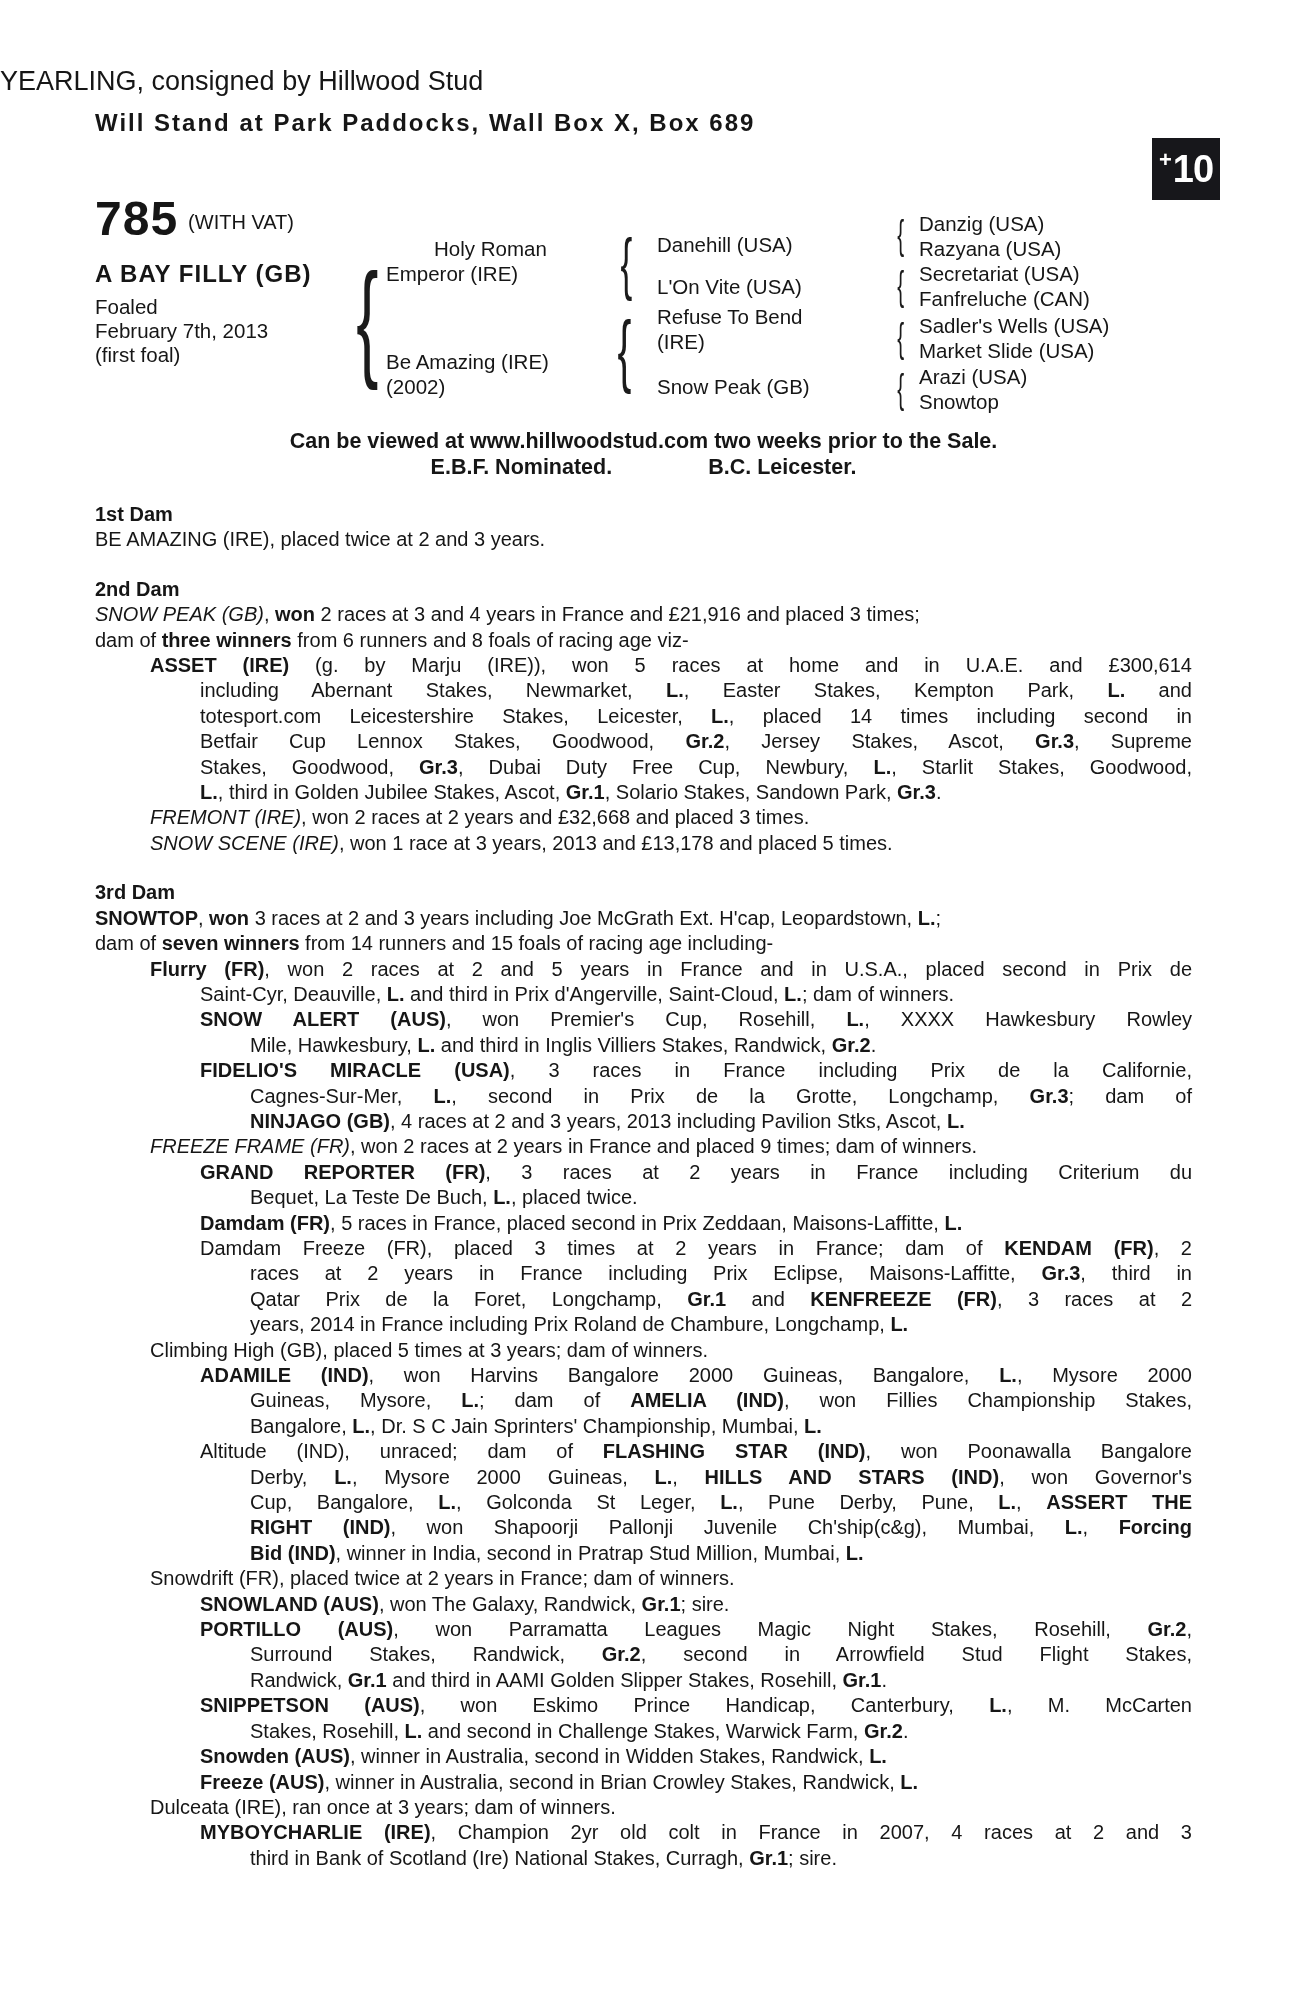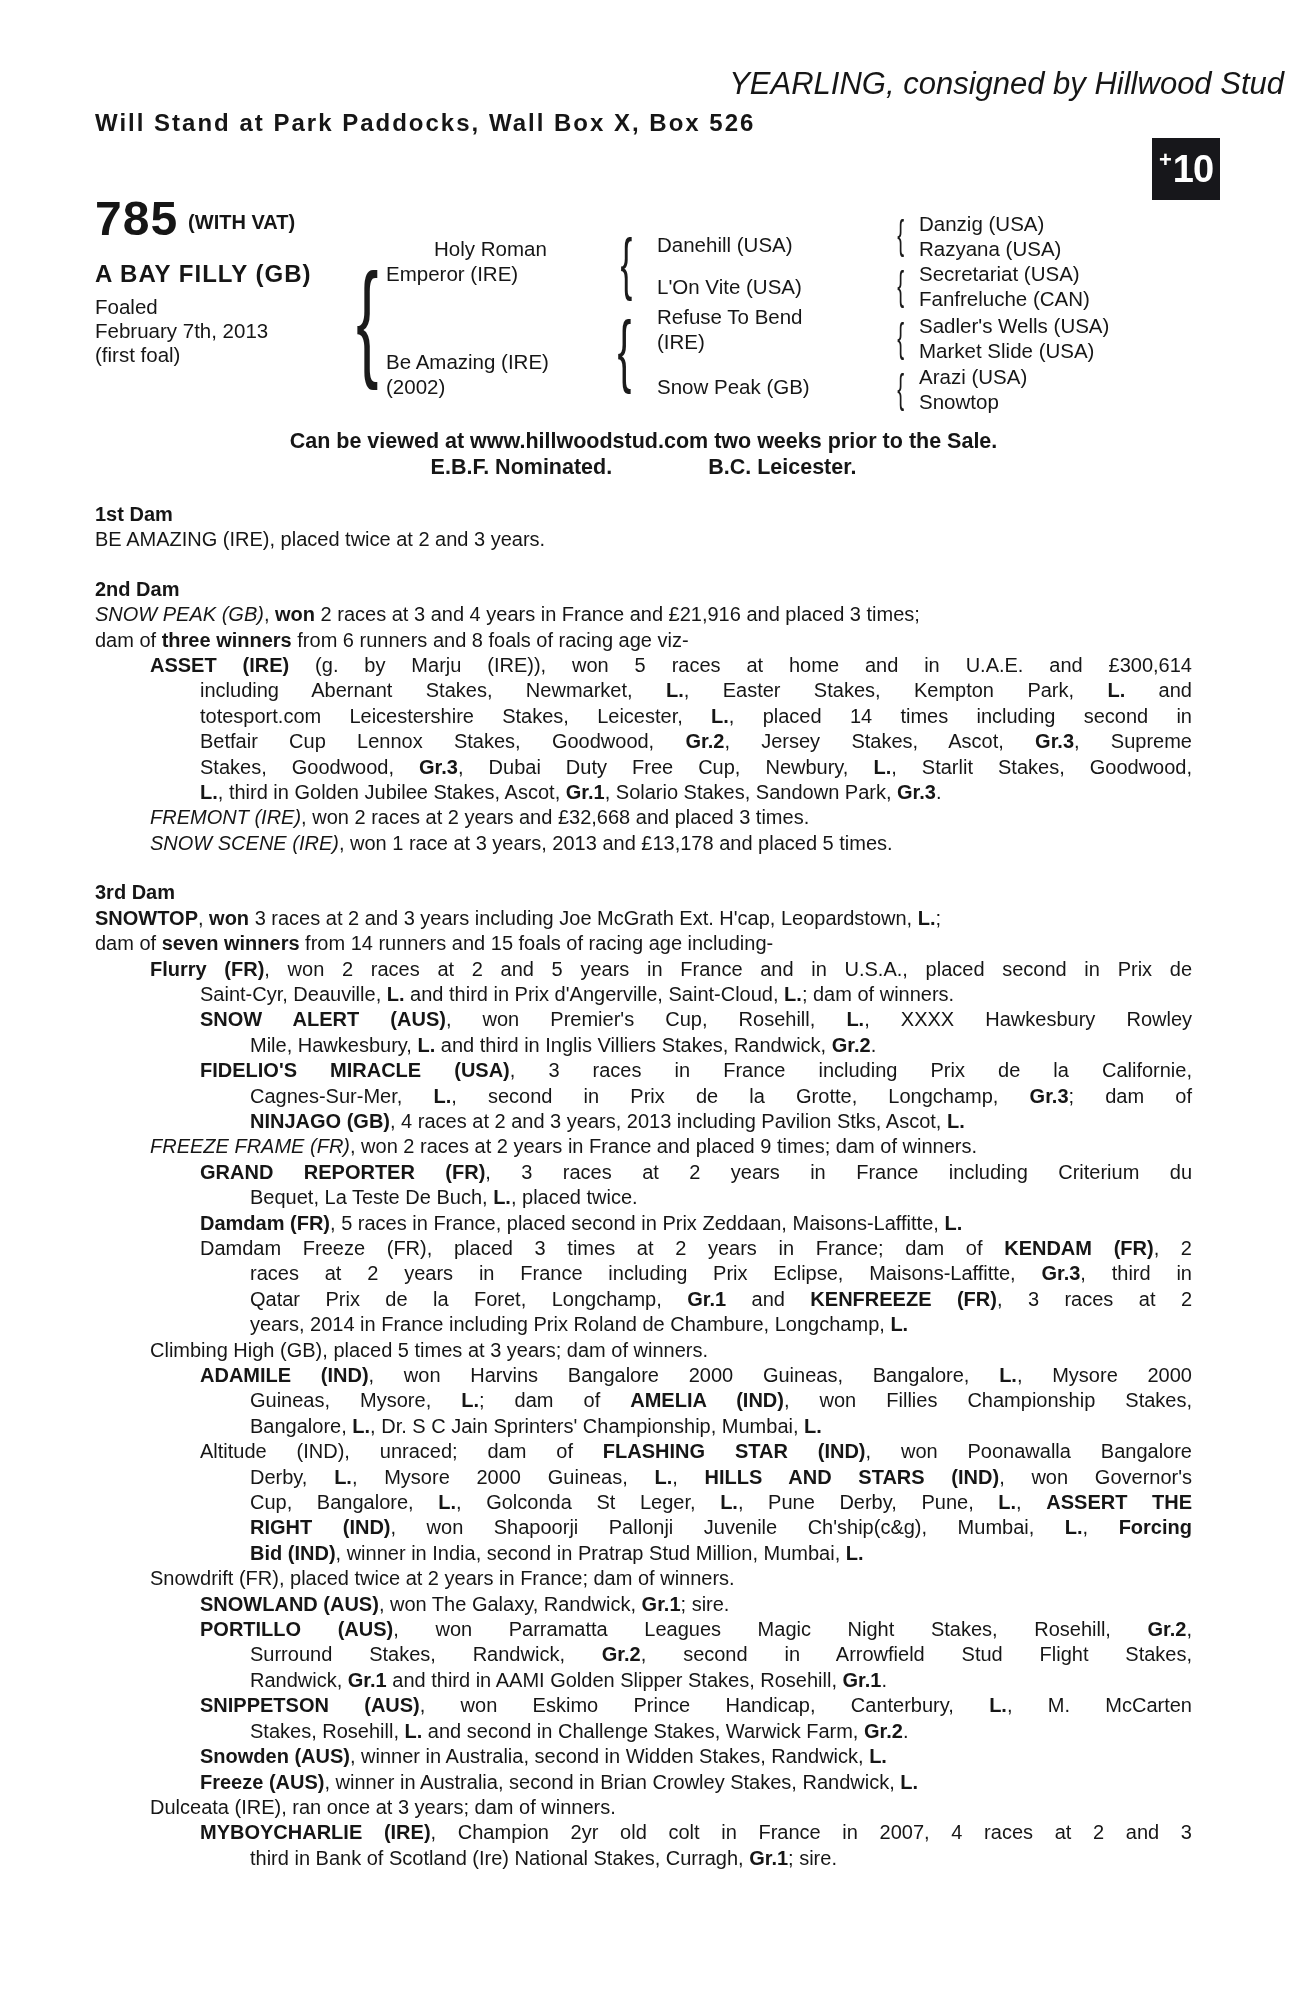--- a/index.html
+++ b/index.html
@@ -1,30 +1,30 @@
 <!DOCTYPE html>
 <html><head>
 <meta charset="utf-8">
 <style>
   html,body{margin:0;padding:0;background:#ffffff;}
   body{width:1314px;height:2000px;position:relative;font-family:"Liberation Sans",sans-serif;color:#161616;overflow:hidden;}
   .page{position:absolute;inset:0;background:#fff;}
 
-  .consignor{position:absolute;top:66px;left:0;width:1284px;text-align:right;font-style:italic;font-size:31px;}
+  .consignor{position:absolute;top:66px;left:0;width:1284px;text-align:left;font-size:27px;}
   .stand{position:absolute;top:109px;left:95px;font-weight:700;font-size:24px;letter-spacing:2px;}
 
   .plus10{position:absolute;left:1152px;top:138px;width:68px;height:62px;background:#17171b;color:#fff;
           display:flex;align-items:center;justify-content:center;line-height:1;}
   .plus10 .plus{font-size:22px;font-weight:700;position:relative;top:-9px;margin-right:1px;}
   .plus10 .ten{font-size:38px;font-weight:700;letter-spacing:-1px;}
 
   .pedigree{position:absolute;left:95px;top:205px;width:1150px;height:218px;font-size:20.5px;line-height:24px;}
   .pedigree .abs{position:absolute;white-space:nowrap;}
   .lotnum{font-size:48px;font-weight:700;letter-spacing:1px;}
-  .vat{font-size:20px;font-weight:700;letter-spacing:0;margin-left:10px;vertical-align:6px;}
+  .vat{font-size:20px;font-weight:400;letter-spacing:0;margin-left:10px;vertical-align:6px;}
   .desc{font-weight:700;font-size:24px;letter-spacing:1px;}
 
   .brace{position:absolute;display:flex;align-items:center;justify-content:center;font-weight:400;color:#1b1b1b;}
   .brace span{display:block;transform:scaleX(.52);line-height:0;}
 
   .viewing{position:absolute;top:429px;left:95px;width:1097px;text-align:center;font-weight:700;font-size:21.5px;}
   .noms{position:absolute;top:455px;left:95px;width:1097px;display:flex;justify-content:center;gap:96px;font-weight:700;font-size:21.5px;}
 
   .bodytext{position:absolute;top:502px;left:95px;width:1097px;font-size:20px;line-height:25.4px;}
   .sechead{font-weight:700;}
@@ -38,21 +38,21 @@
   .just{text-align:justify;text-align-last:justify;}
   .b{font-weight:700;}
   .i{font-style:italic;}
 </style>
 </head>
 <body>
 
 <div class="page">
 
   <div class="consignor">YEARLING, consigned by Hillwood Stud</div>
-  <div class="stand">Will Stand at Park Paddocks, Wall Box X, Box 526</div>
+  <div class="stand">Will Stand at Park Paddocks, Wall Box X, Box 689</div>
 
   <div class="plus10">
     <span class="plus">+</span>
       <span class="ten">10</span>
   </div>
 
   <div class="pedigree">
 
     <div class="abs lotnum" style="left:0;top:2px;"><span>785</span><span class="vat">(WITH VAT)</span></div>
     <div class="abs desc" style="left:0;top:57px;">A BAY FILLY (GB)</div>

